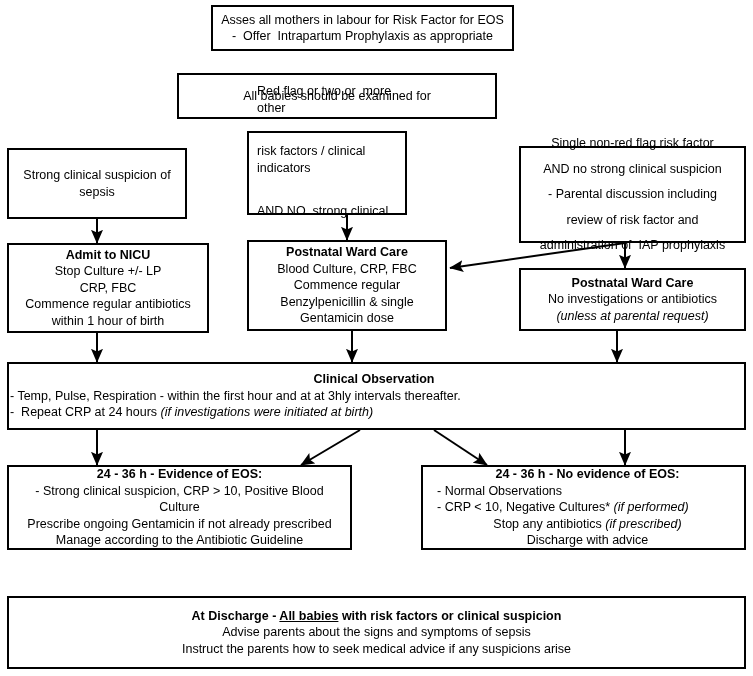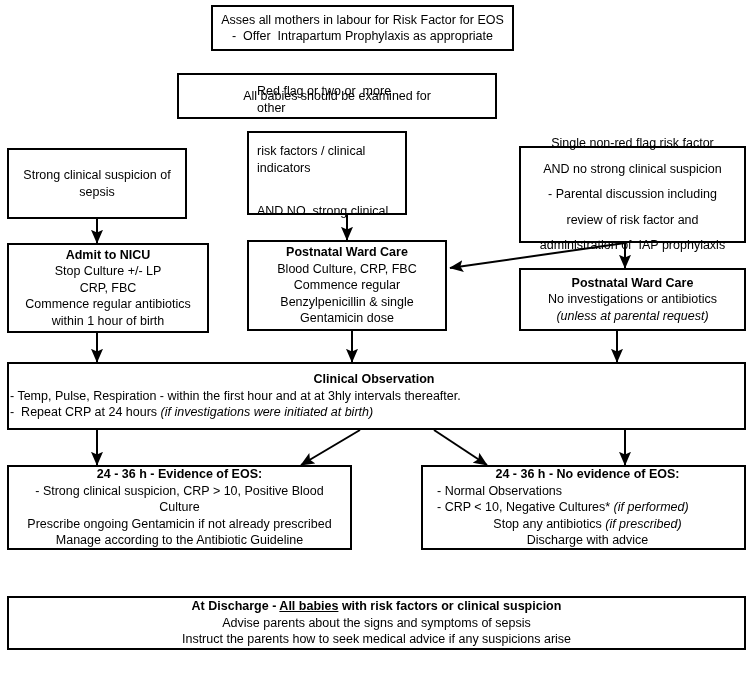--- a/index.html
+++ b/index.html
@@ -148,19 +148,19 @@
   </div>
 
   <div class="box left" style="left:421px; top:465px; width:325px; height:85px; padding-left:14px;">
     <span class="ttl">24 - 36 h - No evidence of EOS:</span>
     <span class="ln">- Normal Observations</span>
     <span class="ln">- CRP &lt; 10, Negative Cultures* <span class="it">(if performed)</span></span>
     <span class="ln ctr">Stop any antibiotics <span class="it">(if prescribed)</span></span>
     <span class="ln ctr">Discharge with advice</span>
   </div>
 
-  <div class="box center" style="left:7px; top:596px; width:739px; height:54px;">
+  <div class="box center" style="left:7px; top:596px; width:739px; height:73px;">
     <span class="ttl">At Discharge - <span class="ul">All babies</span> with risk factors or clinical suspicion</span>
     <span class="ln">Advise parents about the signs and symptoms of sepsis</span>
     <span class="ln">Instruct the parents how to seek medical advice if any suspicions arise</span>
   </div>
 
 </div>
 
 </body></html>

